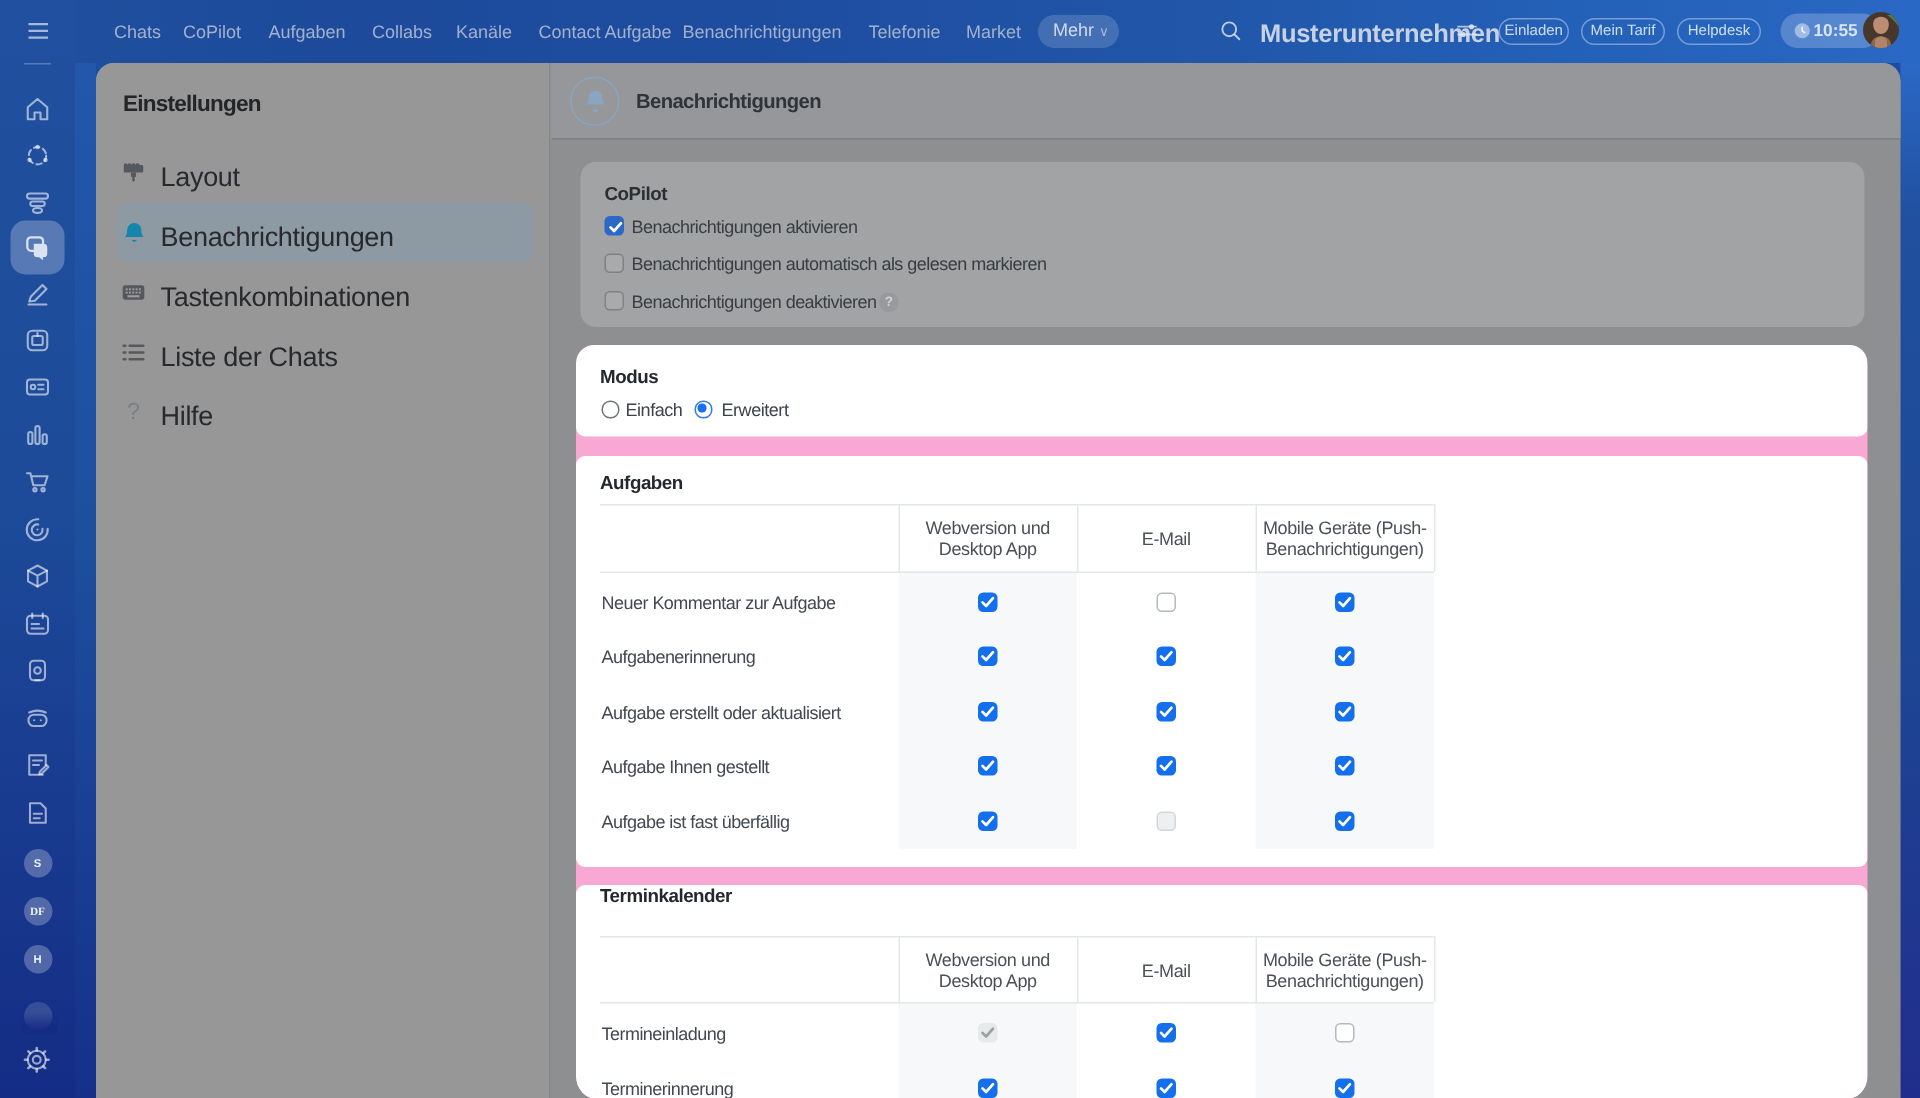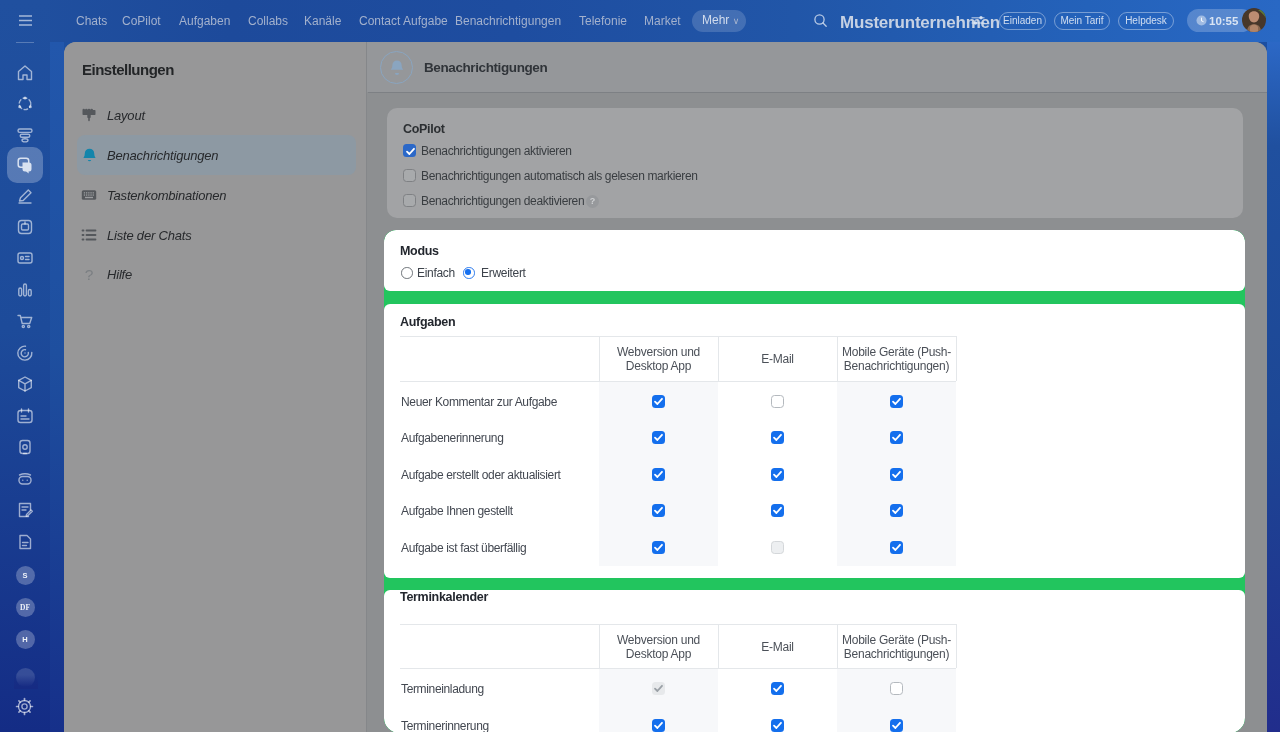--- a/index.html
+++ b/index.html
@@ -12,37 +12,37 @@
 #rail { left:0; top:0; width:50px; height:732px; background:linear-gradient(to bottom, #20509f 0%, #1d4b9a 45%, #142c85 100%); }
 #gapstrip { left:50px; top:42px; width:14px; height:690px; background:linear-gradient(to bottom, #2257ac 0%, #1e4f9f 45%, #16308a 100%); }
 #rightstrip { left:1267px; top:42px; width:13px; height:690px; background:linear-gradient(to bottom, #2c68c6 0%, #20509f 15%, #1d4795 55%, #212d8c 100%); }
 
 
 #card { left:64px; top:42px; width:1203px; height:690px; background:#8d8f91; border-radius:12px 12px 0 0; }
 #menu { left:0; top:0; width:303px; height:690px; background:#979798; border-right:1px solid #85878a; border-radius:12px 0 0 0; }
 #menutitle { left:18px; top:19px; font-size:15px; letter-spacing:-0.5px; font-weight:bold; color:#232527; }
 .mitem { left:13px; width:279px; height:40px; border-radius:8px; }
 .mitem .ic { position:absolute; left:4px; top:12px; width:16px; height:16px; }
-.mitem .lb { position:absolute; left:30px; top:13px; font-size:13px; letter-spacing:-0.2px; color:#27292c;font-style:italic; }
+.mitem .lb { position:absolute; left:30px; top:13px; font-size:18px; letter-spacing:-0.2px; color:#27292c; }
 #mi-sel { background:#8d99a3; }
 
 
 #chead-circle { left:380px; top:51px; width:33px; height:33px; border-radius:50%; border:1.5px solid #8aa5c0; }
 #chead-title { left:424px; top:60px; font-size:13.5px; letter-spacing:-0.4px; font-weight:bold; color:#303439; }
 
 
 #akt { left:323px; top:66px; width:856px; height:110px; background:#a2a3a5; border-radius:10px; }
 #akt h3 { position:absolute; left:16px; top:14px; font-size:12.5px; letter-spacing:-0.3px; color:#2c2f32; font-weight:bold; }
 .dimrow { position:absolute; left:16px; font-size:12px; letter-spacing:-0.35px; color:#393d41; }
 .dimcb { position:absolute; left:16px; width:13px; height:13px; border-radius:3.5px; }
 .dimcb.on { background:#2b68c8; }
 .dimcb.off { background:#a8aaac; border:1.5px solid #7f8184; }
 
 
-#modal { left:384px; top:230px; width:861px; height:503px; background:#22c55e; border-radius:12px 12px 15px 15px; overflow:hidden; }
+#modal { left:384px; top:230px; width:861px; height:503px; background:#f9a8d4; border-radius:12px 12px 15px 15px; overflow:hidden; }
 .mcard { position:absolute; left:0; width:861px; background:#fff; border-radius:6px; }
 h2.sec { position:absolute; left:16px; font-size:12.5px; letter-spacing:-0.3px; font-weight:bold; color:#23272e; }
 .hline { position:absolute; background:#e4e7ea; height:1px; }
 .vline { position:absolute; background:#e4e7ea; width:1px; }
 .colstripe { position:absolute; background:#f7f8fa; }
 .rowlabel { position:absolute; left:17px; font-size:12px; letter-spacing:-0.35px; color:#434851; }
 .thead { position:absolute; width:141px; margin-left:-11px; text-align:center; font-size:12px; letter-spacing:-0.25px; color:#4b5058; line-height:13.5px; }
 
 
 .cb { position:absolute; width:13px; height:13px; border-radius:3.5px; }

